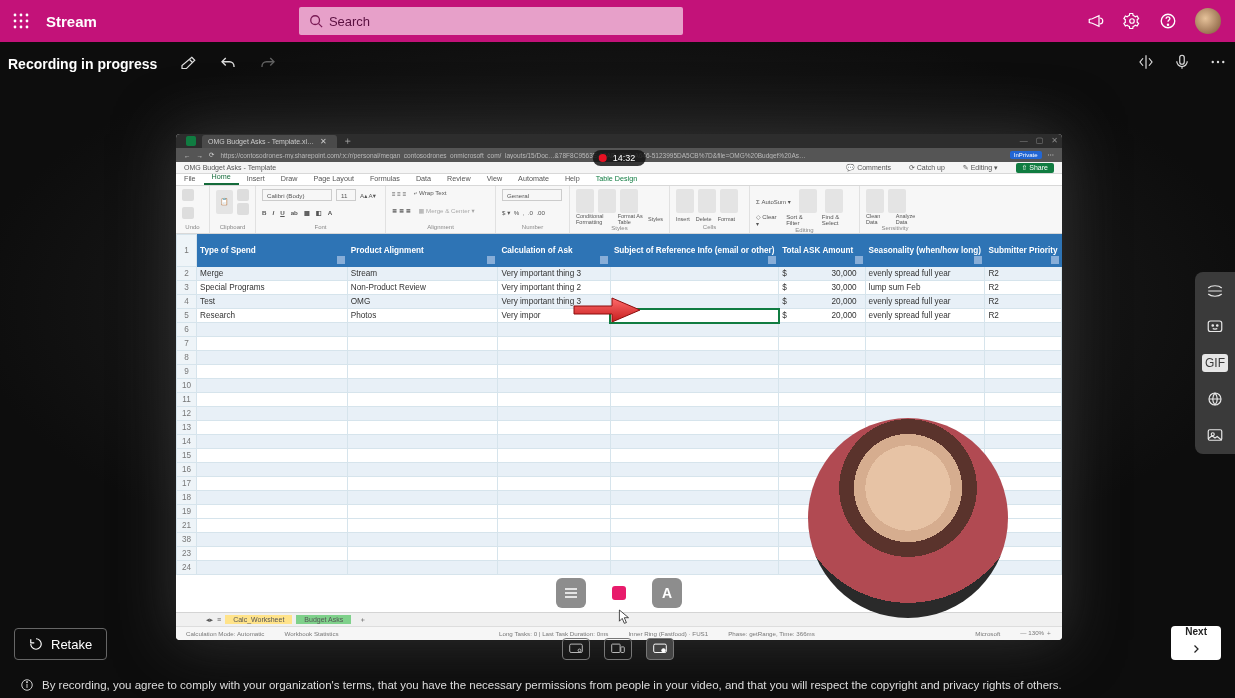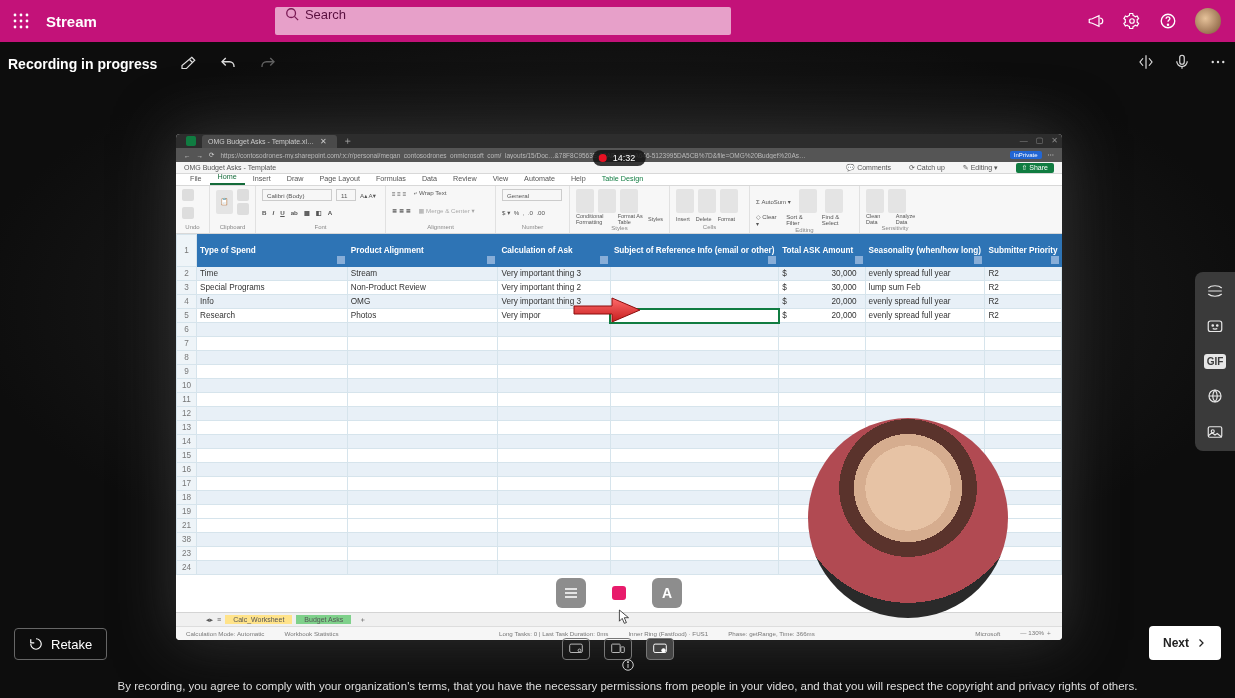--- a/index.html
+++ b/index.html
@@ -2,22 +2,22 @@
 <html><head>
 <meta charset="utf-8">
 <style>
 * { margin: 0; padding: 0; box-sizing: border-box; font-family: "Segoe UI", sans-serif; }
 html, body { width: 1235px; height: 698px; overflow: hidden; background: #000; }
 
 
 .appbar { height: 42px; background: #c31279; display: flex; align-items: center; color: #fff; }
 .appbar .waffle { width: 42px; display: flex; align-items: center; justify-content: center; cursor: pointer; }
 .appbar .brand { font-size: 15px; font-weight: 600; margin-left: 4px; }
-.appbar .search { margin-left: auto; margin-right: auto; width: 456px; height: 28px;
-  background: rgba(255,255,255,.6); border-radius: 2px; display: flex; align-items: flex-start;
+.appbar .search { margin-left: auto; margin-right: auto; width: 384px; height: 28px;
+  background: rgba(255,255,255,.6); border-radius: 2px; display: flex; align-items: center;
   padding: 0 10px; color: #5a1040; }
 .appbar .search svg { margin-right: 6px; }
 .appbar .search span { font-size: 13px; color: #5a1040; }
 .appbar .right { margin-left: auto; display: flex; align-items: center; gap: 18px; padding-right: 14px; }
 .appbar .right > div { cursor: pointer; display: flex; }
 .avatar { width: 26px; height: 26px; border-radius: 50%; background: radial-gradient(circle at 40% 40%, #e6c29a, #7a5234); }
 
 
 .stage { position: absolute; left: 0; right: 0; top: 42px; bottom: 0;
   background: radial-gradient(ellipse 70% 60% at 50% 40%, #272727 0%, #0d0d0d 75%); }
@@ -27,43 +27,43 @@
   align-items: center; padding: 0 8px; color: #fff; }
 .rec-row .status { font-size: 14px; font-weight: 600; }
 .rec-row .ibtn { margin-left: 22px; cursor: pointer; display: flex; color: #eee; }
 .rec-row .right { margin-left: auto; display: flex; gap: 18px; }
 
 
 .siderail { position: absolute; right: 0; top: 230px; width: 40px; background: #3a3a3a;
   border-radius: 8px 0 0 8px; display: flex; flex-direction: column; align-items: center;
   padding: 10px 0; gap: 18px; }
 .siderail div { color: #e6e6e6; cursor: pointer; display: flex; }
-.gif-badge { font-size: 10px; font-weight: 700; background: #e6e6e6; color: #3a3a3a;
+.gif-badge { font-size: 12px; font-weight: 400; background: #e6e6e6; color: #3a3a3a;
   padding: 2px 3px; border-radius: 3px; }
 
 
 .retake-btn { position: absolute; left: 14px; bottom: 38px; height: 32px; padding: 0 14px;
   border: 1px solid #666; border-radius: 4px; color: #fff; display: flex; align-items: center;
   gap: 8px; cursor: pointer; font-size: 13px; justify-content: space-between; }
 
 
 .dev-pills { position: absolute; left: 50%; transform: translateX(-50%); bottom: 38px;
   display: flex; gap: 14px; }
 .dev-pills div { width: 28px; height: 22px; border: 1px solid #777; border-radius: 4px;
   display: flex; align-items: center; justify-content: center; color: #bbb; cursor: pointer; }
 .dev-pills div.active { background: #444; color: #fff; }
 
 
 .next-btn { position: absolute; right: 14px; bottom: 38px; height: 34px; padding: 0 14px;
   background: #fff; color: #222; border-radius: 4px; display: flex; align-items: center;
-  gap: 6px; cursor: pointer; font-size: 12px; font-weight: 600; }
+  gap: 6px; cursor: pointer; font-size: 10px; font-weight: 600; flex-direction: column; }
 
 
 .consent { position: absolute; left: 0; right: 0; bottom: 6px; color: #ddd; font-size: 11.5px;
-  display: flex; align-items: center; gap: 8px; padding-left: 20px; flex-direction: column; }
+  display: flex; align-items: center; gap: 8px; padding-left: 20px; }
 
 
 .shot { position: absolute; left: 176px; top: 92px; width: 886px; height: 506px;
   background: #fff; border-radius: 4px; overflow: hidden;
   box-shadow: 0 0 60px rgba(60,60,60,.8); }
 
 
 .tabstrip { height: 14px; background: #2d2d2d; display: flex; align-items: center; padding-left: 10px; }
 .tabstrip .excel-pill { width:10px; height:10px; background:#107c41; border-radius:2px; margin-right:6px; }
 .tabstrip .tab { background:#4a4a4a; color:#ccc; font-size:7px; padding:2px 10px 2px 6px;
@@ -77,21 +77,21 @@
 .urlbar .url { flex:1; overflow:hidden; white-space:nowrap; text-overflow: ellipsis; color:#bbb; }
 .urlbar .inprv { background:#2266d4; color:#fff; padding:1px 4px; border-radius:2px; font-size:6px; }
 
 
 .xl-top { height: 12px; background:#f5f5f5; border-bottom:1px solid #d8d8d8;
   display:flex; align-items:center; font-size:7px; color:#555; padding:0 8px; gap:18px; }
 .xl-top .grow { flex:1; }
 .xl-top .share { background:#107c41; color:#fff; padding:1px 6px; border-radius:2px; }
 
 .xl-tabs { height: 12px; background:#fff; border-bottom:1px solid #d8d8d8;
-  display:flex; align-items:flex-end; font-size:7.2px; color:#555; padding-left:6px; }
+  display:flex; align-items:flex-end; font-size:7.2px; color:#555; }
 .xl-tabs span { padding: 2px 8px; cursor:pointer; }
 .xl-tabs span.active { color:#146b3a; border-bottom: 2px solid #146b3a; }
 
 .xl-ribbon { height: 48px; background:#f7f7f7; border-bottom:1px solid #d8d8d8;
   display:flex; font-size:6.2px; color:#555; }
 .ribbon-group { border-right:1px solid #e1e1e1; padding: 3px 6px; display:flex;
   flex-direction:column; justify-content:space-between; }
 .ribbon-group .label { text-align:center; font-size:6px; color:#888; }
 .ribbon-row { display:flex; gap:4px; align-items:center; }
 .ico12 { width:12px; height:12px; background:#ddd; border-radius:2px; }
@@ -430,41 +430,41 @@
             <td><span>Calculation of Ask</span><span class="fd"></span></td>
             <td class="two-line"><span>Subject of Reference Info (email or other)</span><span class="fd"></span></td>
             <td><span>Total ASK Amount</span><span class="fd"></span></td>
             <td class="two-line"><span>Seasonality (when/how long)</span><span class="fd"></span></td>
             <td class="two-line"><span>Submitter Priority</span><span class="fd"></span></td>
           </tr>
         </thead>
         <tbody id="rows">
             <tr class="band">
               <th>2</th>
-              <td>Time</td>
+              <td>Merge</td>
               <td>Stream</td>
               <td>Very important thing 3</td>
               <td class=""></td>
               <td class="num"><span class="dollar">$</span>30,000</td>
               <td>evenly spread full year</td>
               <td>R2</td>
             </tr>
             <tr>
               <th>3</th>
               <td>Special Programs</td>
               <td>Non-Product Review</td>
               <td>Very important thing 2</td>
               <td class=""></td>
               <td class="num"><span class="dollar">$</span>30,000</td>
               <td>lump sum Feb</td>
               <td>R2</td>
             </tr>
             <tr class="band">
               <th>4</th>
-              <td>Info</td>
+              <td>Test</td>
               <td>OMG</td>
               <td>Very important thing 3</td>
               <td class=""></td>
               <td class="num"><span class="dollar">$</span>20,000</td>
               <td>evenly spread full year</td>
               <td>R2</td>
             </tr>
             <tr>
               <th>5</th>
               <td>Research</td>

